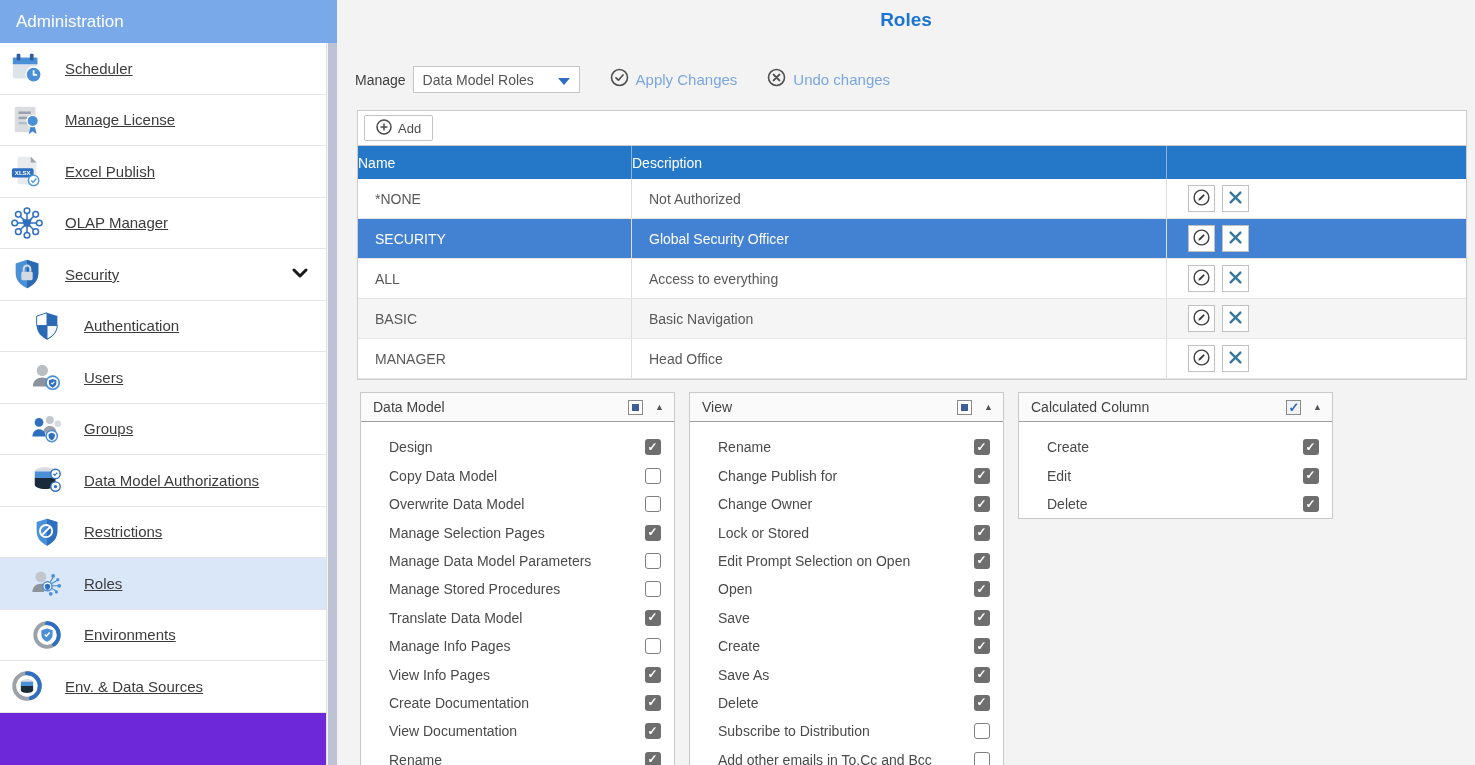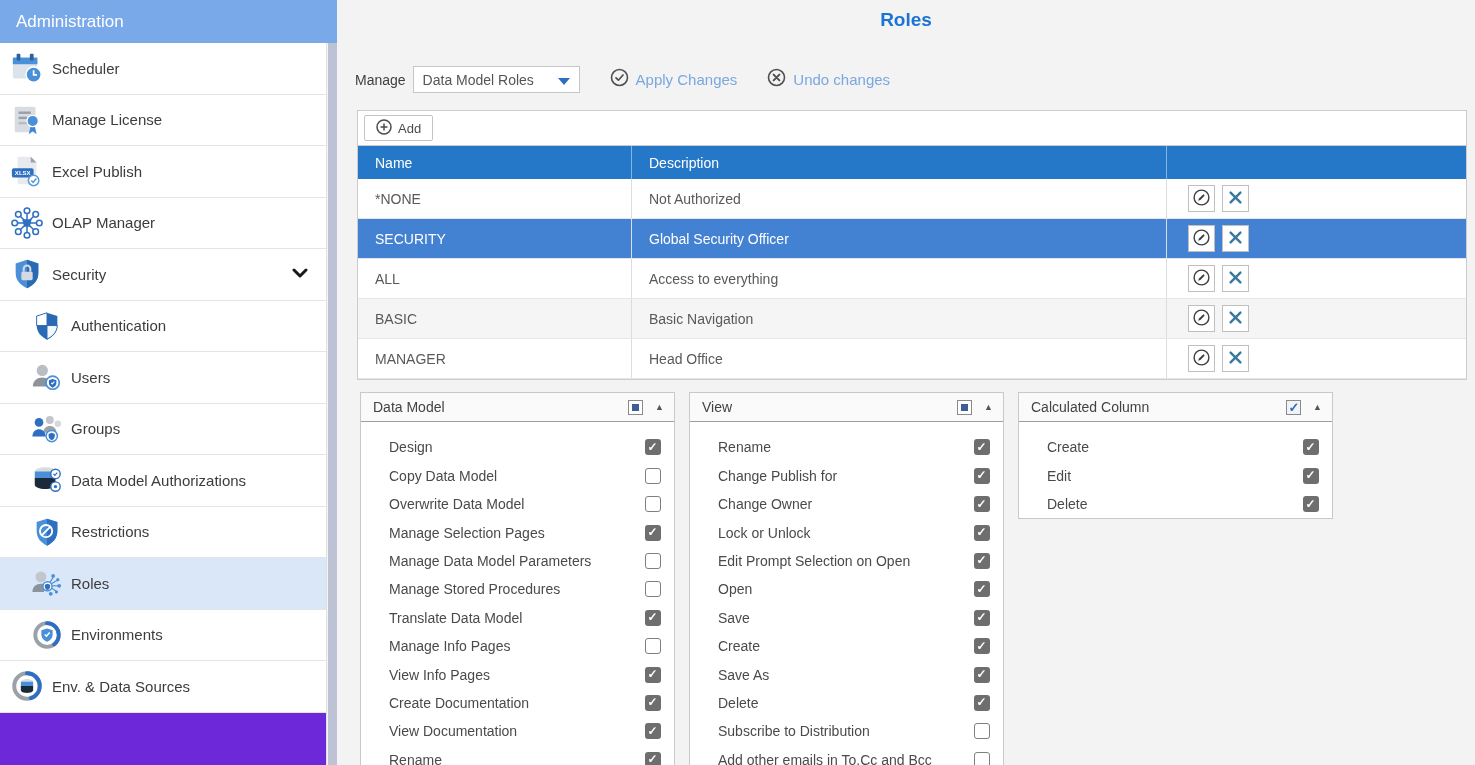--- a/index.html
+++ b/index.html
@@ -13,21 +13,21 @@
   .sb-scroll { position:absolute; top:43px; right:0; bottom:0; width:11px;
     background:#f4f4f4; border-left:1px solid #e2e2e2; }
   .sb-thumb { position:absolute; left:1px; top:0; bottom:0; width:9px; background:#bdc2d4; }
   .sb-items { position:absolute; top:43px; left:0; width:326px; }
   .sb-item { height:51.5px; display:flex; align-items:center; background:#fff;
     border-bottom:1px solid #e4e4e4; cursor:pointer; position:relative; }
   .sb-item.sel { background:#d9e7f8; }
   .sb-icon { width:34px; height:34px; margin-left:10px; flex:none; display:flex;
     align-items:center; justify-content:center; }
   .sb-item.sub .sb-icon { margin-left:31px; width:32px; height:32px; }
-  .sb-label { margin-left:8px; font-size:15px; color:#3c3c3c; }
+  .sb-label { margin-left:21px; font-size:15px; color:#3c3c3c;text-decoration:underline; }
   .sb-chevron { position:absolute; right:18px; top:50%; transform:translateY(-50%); }
 
   
   .main { position:absolute; left:337px; top:0; width:1138px; height:765px; background:#f3f3f3; }
   .page-title { text-align:center; padding-top:9px; font-size:19px; font-weight:bold; color:#1b74d2; }
 
   .manage-row { position:absolute; top:66px; left:18px; display:flex; align-items:center; }
   .manage-label { font-size:14px; color:#3f3f3f; }
   .dropdown { width:167px; height:27px; background:#fff; border:1px solid #c6c6c6;
     margin-left:7px; display:flex; align-items:center; padding:0 9px; position:relative; cursor:pointer; }
@@ -38,21 +38,21 @@
   .link-btn .lbl { font-size:15px; color:#7aa7e0; }
 
   
   .table-wrap { position:absolute; top:110px; left:20px; width:1110px; background:#fff;
     border:1px solid #ccc; }
   .table-toolbar { padding:4px 6px; border-bottom:1px solid #ccc; background:#fff; }
   .add-btn { display:inline-flex; align-items:center; gap:6px; height:26px; padding:0 11px;
     background:#fff; border:1px solid #c4c4c4; border-radius:2px; font-size:13px; color:#4c4c4c;
     font-family:inherit; cursor:pointer; }
   .thead { display:flex; background:#2577c8; height:33px; }
-  .th { color:#fff; font-size:14px; display:flex; align-items:center; padding-left:17px; }
+  .th { color:#fff; font-size:14px; display:flex; align-items:center; }
   .th.c-name { width:273px; }
   .th.c-desc { width:535px; border-left:1px solid rgba(255,255,255,.45); }
   .th.c-act  { flex:1; border-left:1px solid rgba(255,255,255,.45); }
   .trow { display:flex; height:40px; background:#fff; border-bottom:1px solid #e6e6e6; }
   .trow.alt { background:#f5f5f5; }
   .trow.sel { background:#4381d3; }
   .tcell { font-size:14px; color:#595959; display:flex; align-items:center; padding-left:17px; }
   .trow.sel .tcell { color:#fff; }
   .tcell.c-name { width:273px; }
   .tcell.c-desc { width:535px; border-left:1px solid #ddd; }
@@ -494,21 +494,21 @@
           </div>
           <div class="p-item">
             <span class="p-label">Change Publish for</span>
             <span class="cb on"></span>
           </div>
           <div class="p-item">
             <span class="p-label">Change Owner</span>
             <span class="cb on"></span>
           </div>
           <div class="p-item">
-            <span class="p-label">Lock or Unlock</span>
+            <span class="p-label">Lock or Stored</span>
             <span class="cb on"></span>
           </div>
           <div class="p-item">
             <span class="p-label">Edit Prompt Selection on Open</span>
             <span class="cb on"></span>
           </div>
           <div class="p-item">
             <span class="p-label">Open</span>
             <span class="cb on"></span>
           </div>

